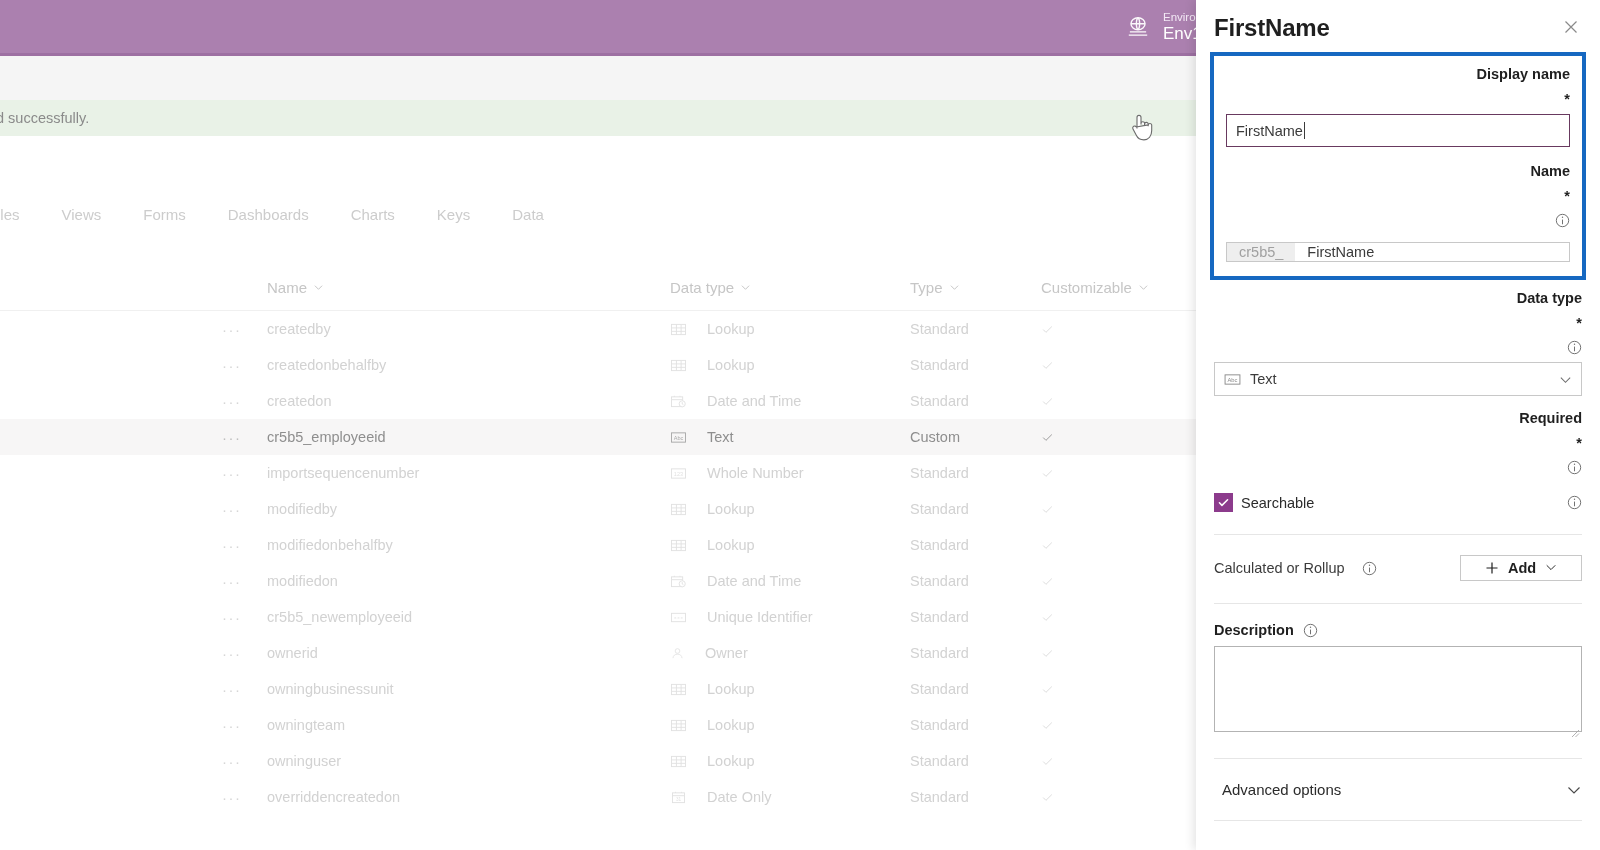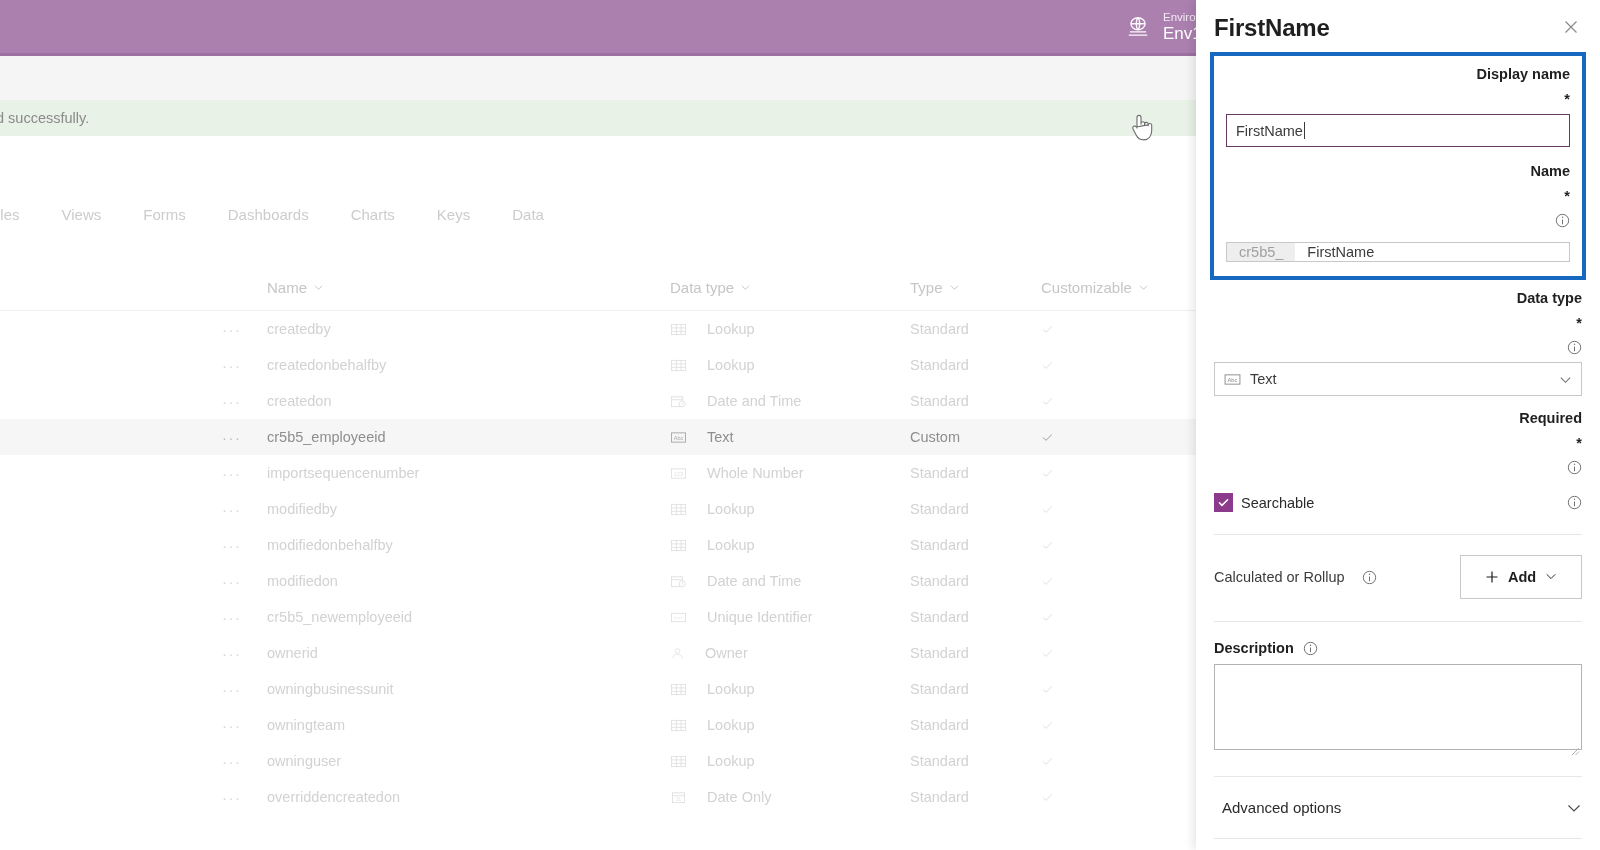--- a/index.html
+++ b/index.html
@@ -178,21 +178,21 @@
 
   .rule { height: 1px; background: #e6e6e6; margin: 22px 0 0 0; }
 
   .calc-row {
     display: flex; align-items: center; justify-content: space-between;
     margin: 20px 0 0 0;
   }
   .calc-lbl { font-size: 14.5px; color: #3b3b3b; display: flex; align-items: center; gap: 17px; }
   .add-btn {
     border: 1px solid #c8c8c8; background: #fff;
-    height: 44px; min-width: 122px;
+    height: 26px; min-width: 122px;
     display: flex; align-items: center; justify-content: center; gap: 9px;
     font-size: 14.5px; font-weight: 600; color: #1f1f1f; cursor: pointer;
   }
   .plus { width: 14px; height: 14px; display: block; }
 
   .desc-lbl {
     font-size: 14.5px; font-weight: 600; color: #1f1f1f;
     display: flex; align-items: center; gap: 9px; margin: 18px 0 8px 0; text-align: right;
   }
   .desc-area {

